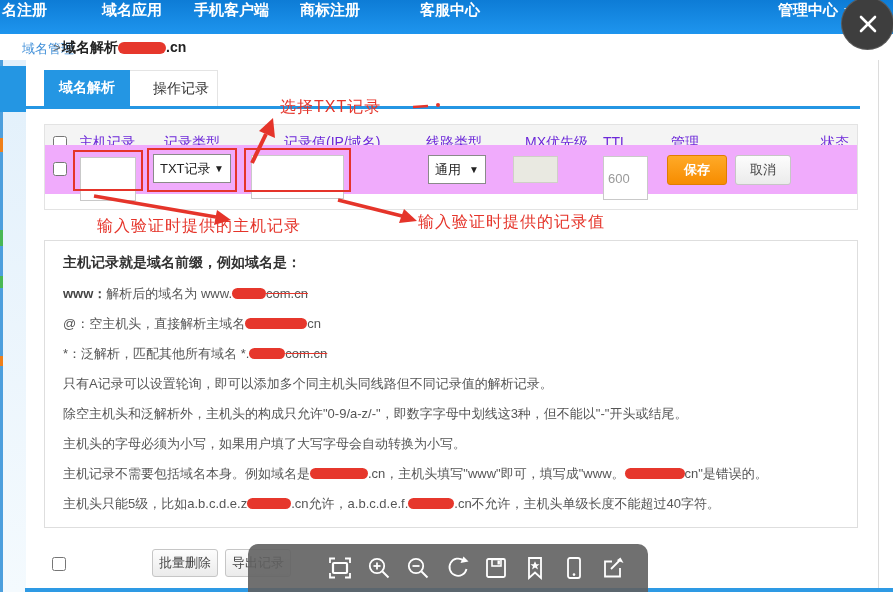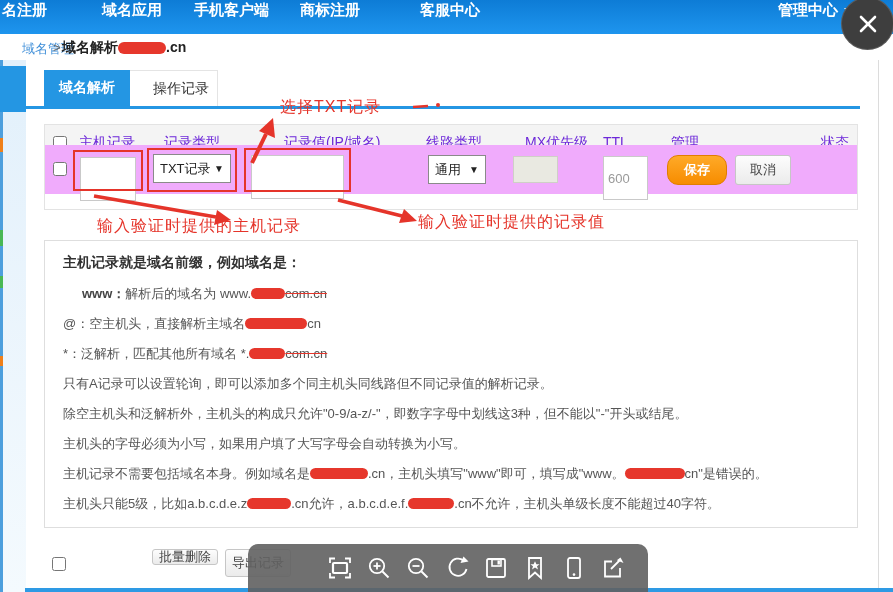--- a/index.html
+++ b/index.html
@@ -44,37 +44,37 @@
   .thead { position:absolute; left:0; top:0; width:100%; height:36px; background:#f4f4f4; border-bottom:1px solid #e3e3e3; }
   .th { position:absolute; top:9px; color:#6d28d9; font-size:14px; white-space:nowrap; }
   .formrow { position:absolute; left:0; top:20px; width:100%; height:49px; background:#f0abfc; }
   .cb { position:absolute; width:14px; height:14px; cursor:pointer; }
   .redbox { position:absolute; border:2px solid #e5342a; background:transparent; z-index:4; }
   .txtinput { position:absolute; border:1px solid #c9c9c9; background:#fff; height:44px; font-size:13px; padding:0 4px; color:#333; }
   .selectbox { position:absolute; border:1px solid #8a8a8a; background:#fff; height:29px; font-size:13px; color:#222;
     display:flex; align-items:center; padding:0 6px; cursor:pointer; }
   .selectbox .sel-caret { margin-left:auto; font-size:10px; color:#222; }
   .disabledbox { position:absolute; background:#e9e9e1; border:1px solid #cfcfc7; height:27px; }
-  .btn-orange { position:absolute; background:linear-gradient(#ffaa28,#f78c00); border:1px solid #e07e00; border-radius:11px;
+  .btn-orange { position:absolute; background:linear-gradient(#ffaa28,#f78c00); border:1px solid #e07e00; border-radius:3px;
     color:#fff; font-size:13px; font-weight:bold; display:flex; align-items:center; justify-content:center; cursor:pointer; }
   .btn-gray { position:absolute; background:linear-gradient(#fdfdfd,#ebebeb); border:1px solid #c6c6c6; border-radius:3px;
     color:#444; font-size:13px; display:flex; align-items:center; justify-content:center; cursor:pointer; }
 
   
   .red-note { position:absolute; color:#e5342a; font-size:16px; white-space:nowrap; z-index:5; letter-spacing:1px; }
   .anno-svg { left:0; top:0; width:893px; height:592px; pointer-events:none; z-index:5; }
   .scribble { display:inline-block; height:11px; border-radius:6px; background:#e6372c; vertical-align:-1px; }
   .rstrike { text-decoration:line-through; text-decoration-color:#e6372c; }
 
   
   .helpbox { left:44px; top:240px; width:814px; height:288px; border:1px solid #dedede; background:#fff;
     padding:13px 10px 0 18px; color:#555; font-size:13px; }
   .helpbox p { margin:0 0 13px 0; line-height:17px; white-space:nowrap; }
   .helpbox .hb-title { color:#333; font-weight:bold; font-size:14px; margin-bottom:14px; }
-  .hb-b { font-weight:bold; color:#444;margin-left:19px; }
+  .hb-b { font-weight:bold; color:#444; }
 
   
   .actions { left:44px; top:548px; width:814px; height:34px; }
   .bottom-blue { left:25px; top:588px; width:868px; height:4px; background:#2e9ae4; }
 
   
   .toolbar { left:248px; top:544px; width:400px; height:48px; background:rgba(96,96,96,.9);
     border-radius:10px 10px 0 0; z-index:8; display:flex; align-items:center; justify-content:flex-end;
     gap:13px; padding-right:22px; }
   .tool-ic { width:26px; height:26px; cursor:pointer; flex:0 0 auto; }
@@ -180,21 +180,21 @@
     <p><span>*：泛解析，匹配其他所有域名 *.</span><span class="scribble" style="width:36px"></span><span class="rstrike">com.cn</span></p>
     <p>只有A记录可以设置轮询，即可以添加多个同主机头同线路但不同记录值的解析记录。</p>
     <p>除空主机头和泛解析外，主机头的构成只允许"0-9/a-z/-"，即数字字母中划线这3种，但不能以"-"开头或结尾。</p>
     <p>主机头的字母必须为小写，如果用户填了大写字母会自动转换为小写。</p>
     <p><span>主机记录不需要包括域名本身。例如域名是</span><span class="scribble" style="width:58px"></span><span>.cn，主机头填写"www"即可，填写成"www。</span><span class="scribble" style="width:60px"></span><span>cn"是错误的。</span></p>
     <p><span>主机头只能5级，比如a.b.c.d.e.z</span><span class="scribble" style="width:44px"></span><span>.cn允许，a.b.c.d.e.f.</span><span class="scribble" style="width:46px"></span><span>.cn不允许，主机头单级长度不能超过40字符。</span></p>
   </div>
 
   <div class="abs actions">
     <input type="checkbox" class="cb" style="left: 8px; top: 9px;">
-    <div class="btn-gray" style="left:108px;top:1px;width:66px;height:16px">批量删除</div>
+    <div class="btn-gray" style="left:108px;top:1px;width:66px;height:28px">批量删除</div>
     <div class="btn-gray" style="left:181px;top:1px;width:66px;height:28px">导出记录</div>
   </div>
   <div class="abs bottom-blue"></div>
 
   <div class="abs toolbar">
     <svg class="tool-ic" viewBox="0 0 26 26">
       <path d="M3,8 V3.5 H8 M18,3.5 H23 V8 M23,18 V22.5 H18 M8,22.5 H3 V18" fill="none" stroke="#fff" stroke-width="1.8"></path>
       <rect x="6" y="8" width="14" height="10" rx="1" fill="none" stroke="#fff" stroke-width="2.2"></rect>
     </svg>
     <svg class="tool-ic" viewBox="0 0 26 26">

